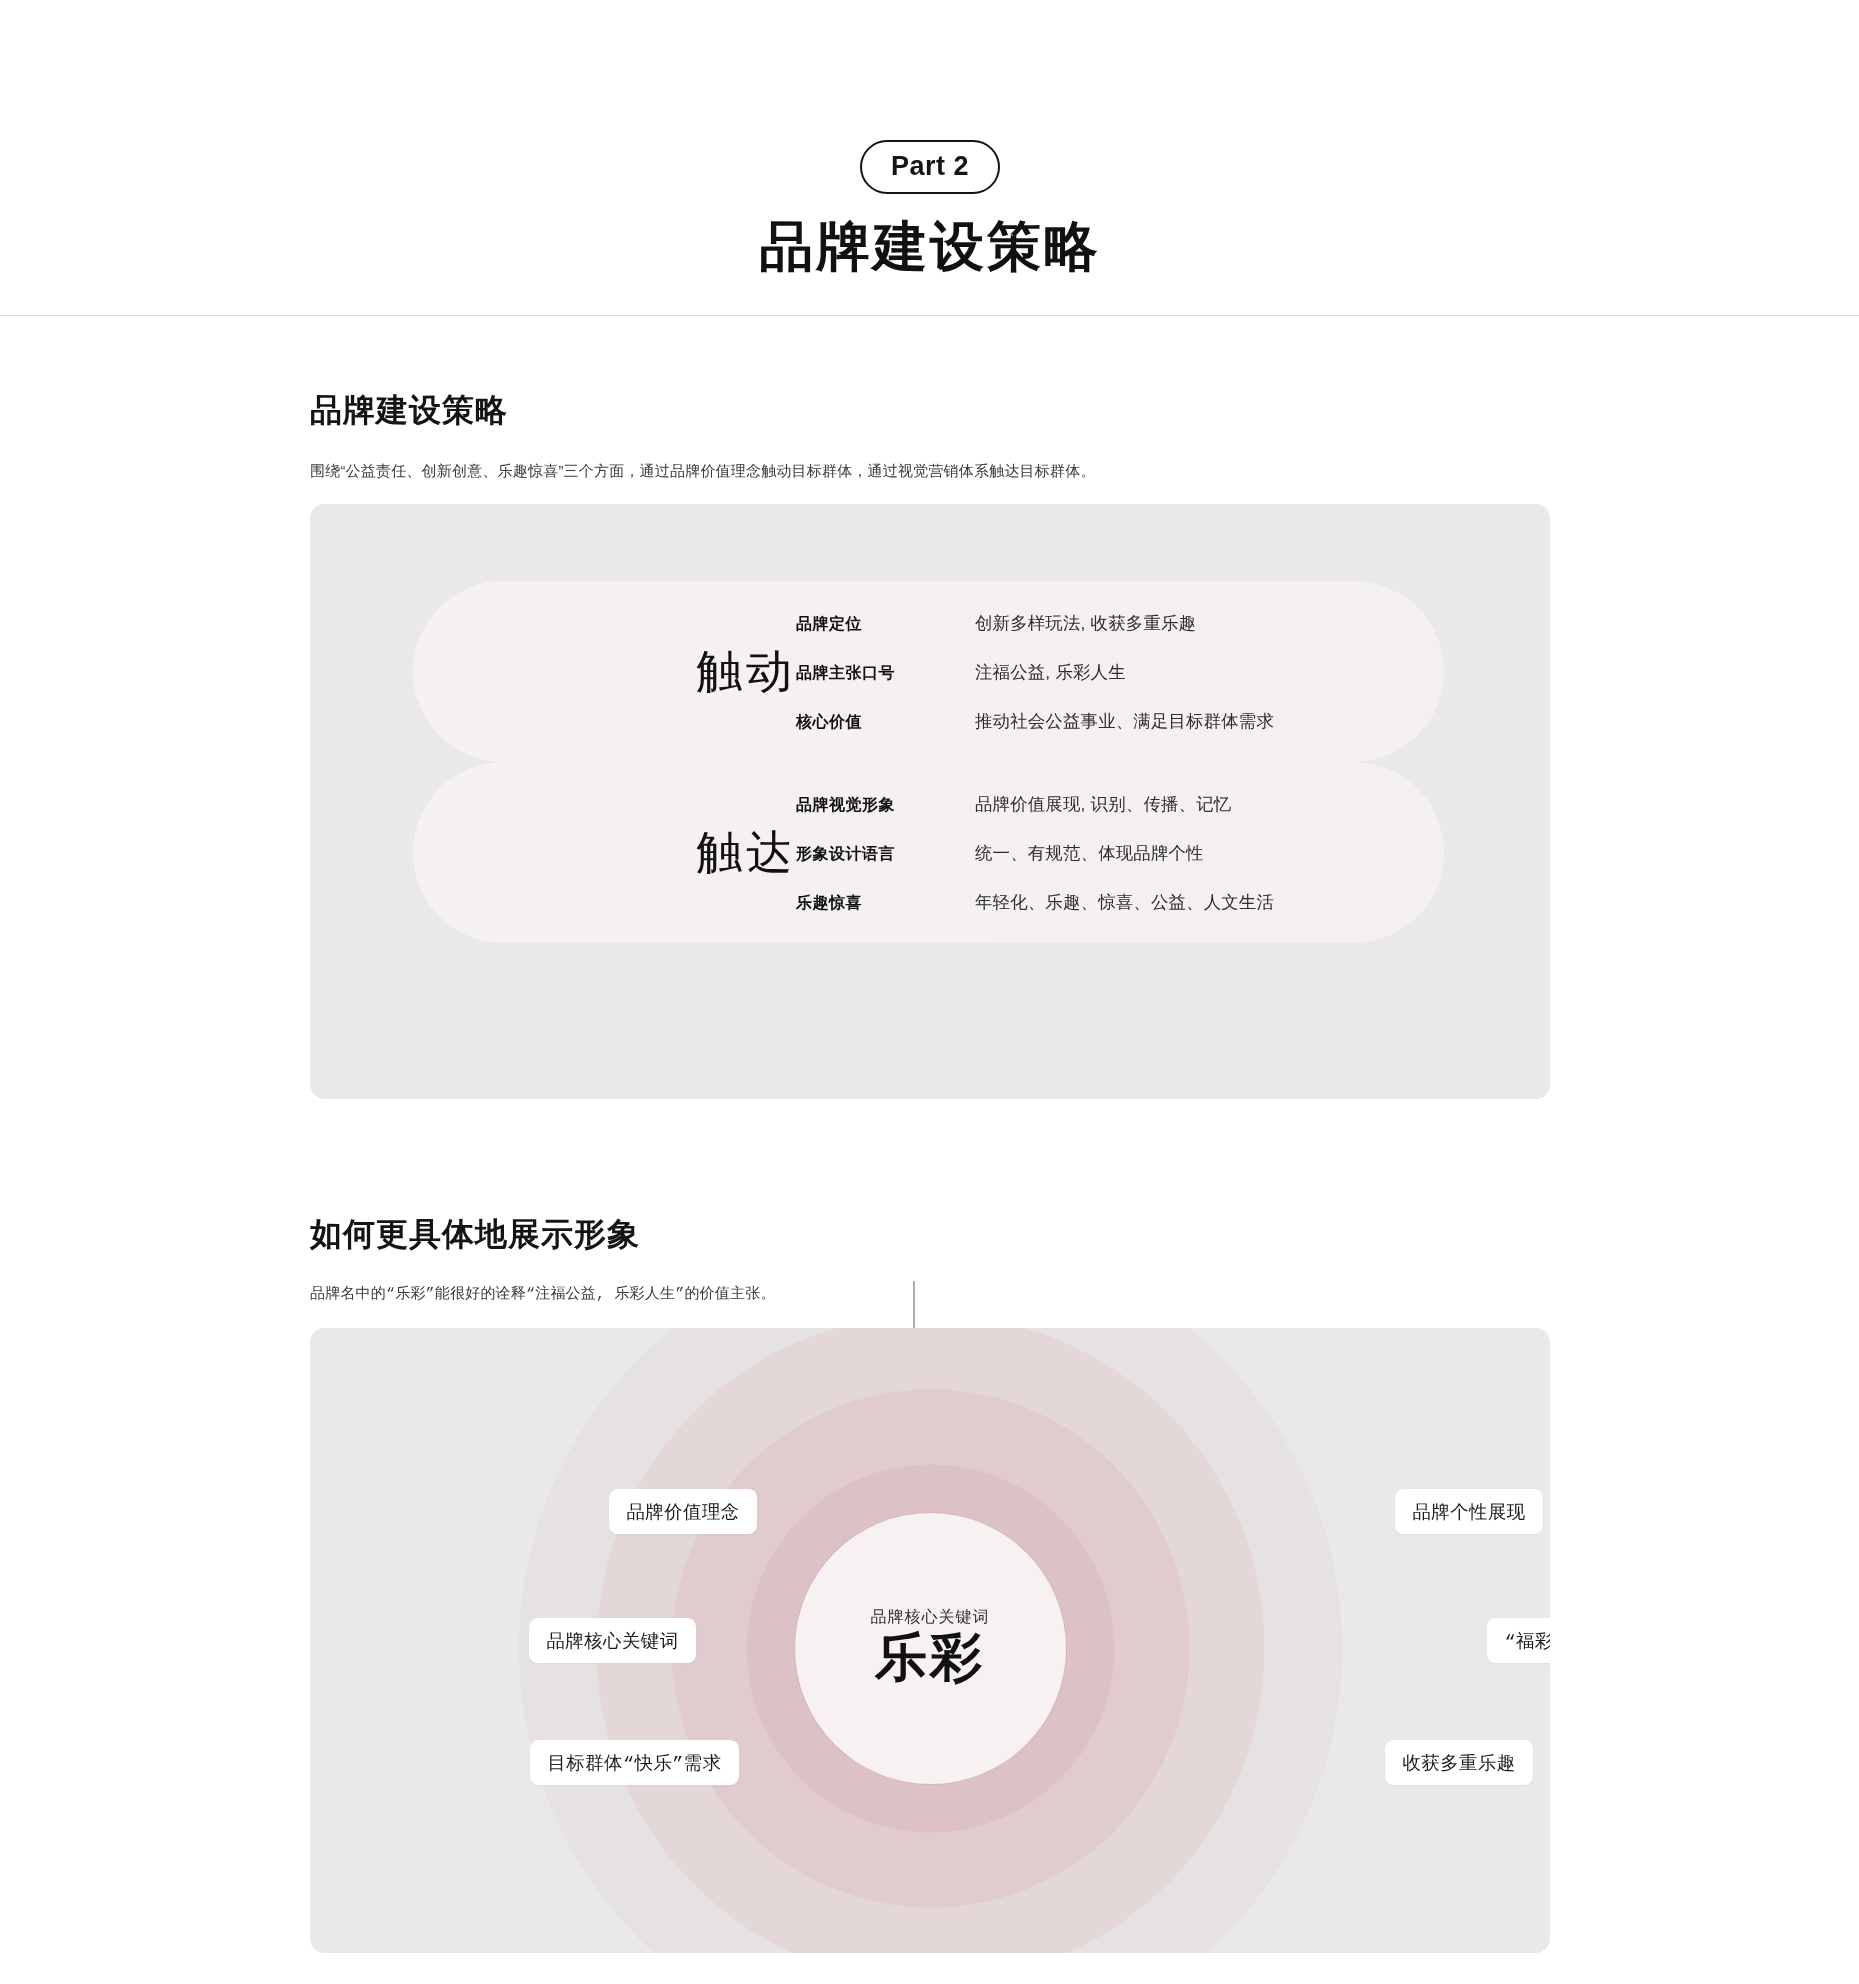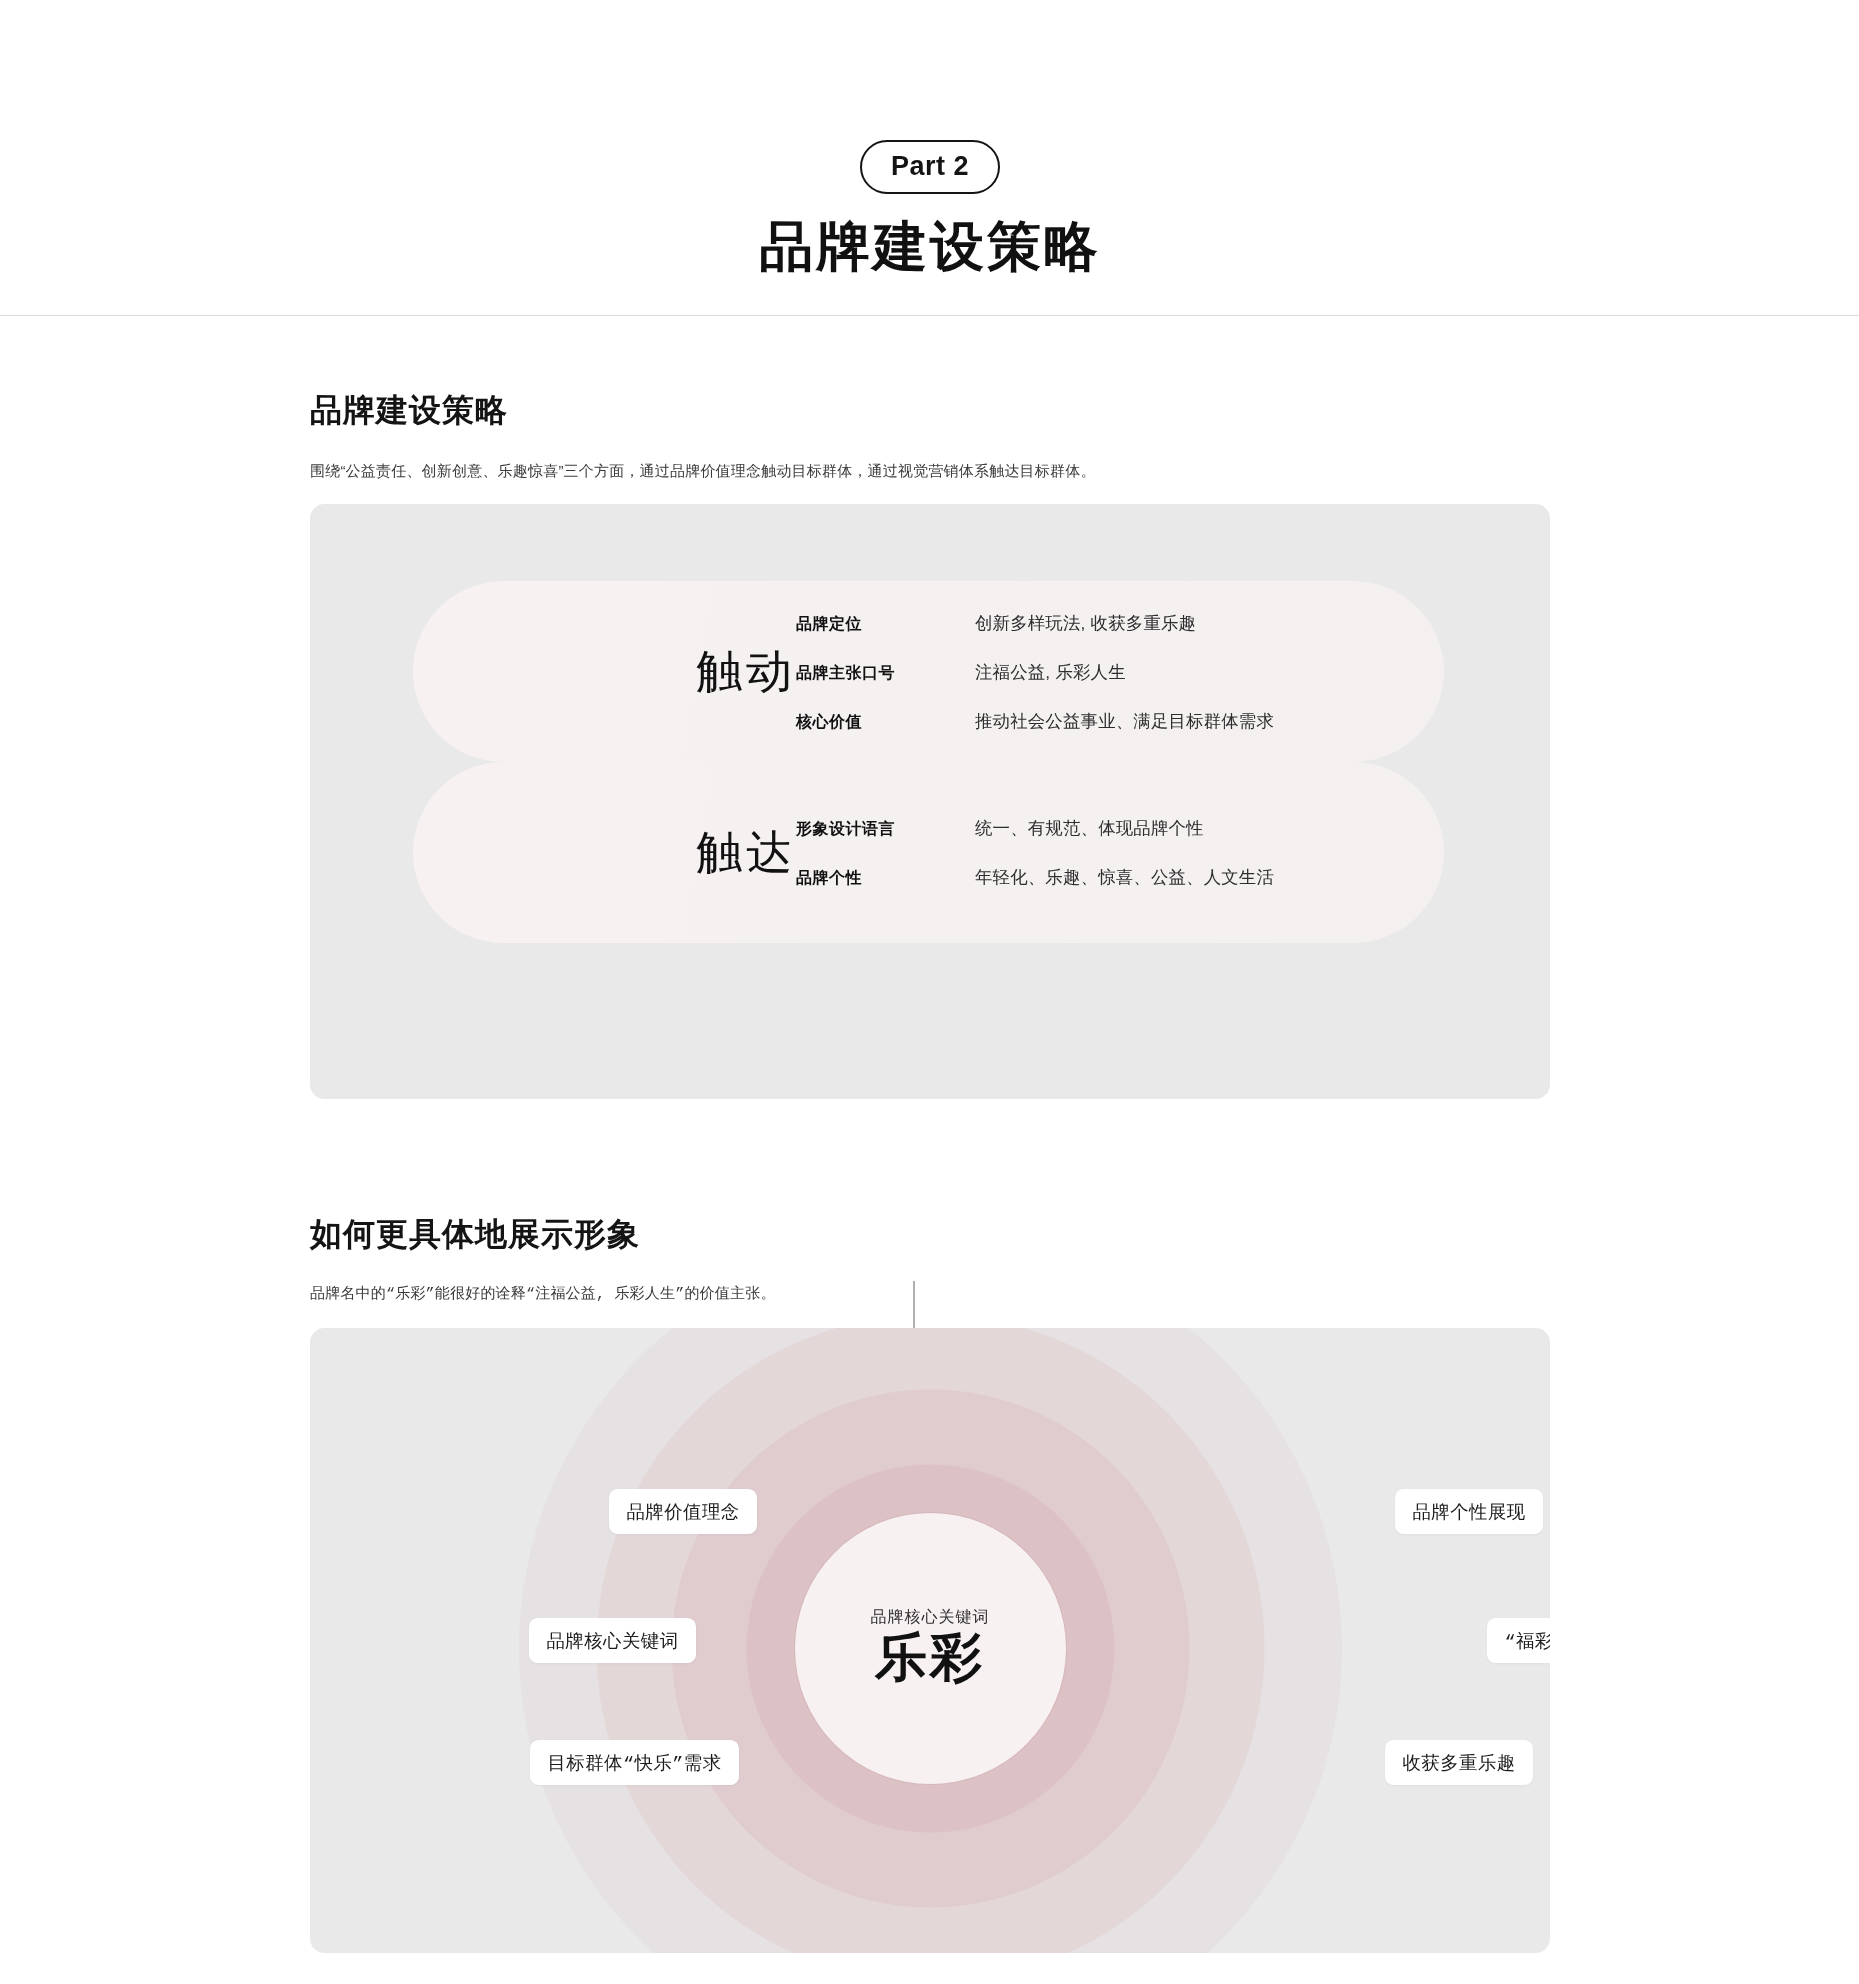--- a/index.html
+++ b/index.html
@@ -257,25 +257,29 @@
         </div>
       </div>
 
       <div class="connector"></div>
 
       <div class="row">
         <div class="pill-card">
           <div class="pill-label">触达</div>
           <div class="kv-list">
             <div class="kv-row">
+              <div class="kv-key">品牌视觉形象</div>
+              <div class="kv-val">品牌价值展现, 识别、传播、记忆</div>
+            </div>
+            <div class="kv-row">
               <div class="kv-key">形象设计语言</div>
               <div class="kv-val">统一、有规范、体现品牌个性</div>
             </div>
             <div class="kv-row">
-              <div class="kv-key">品牌个性</div>
+              <div class="kv-key">乐趣惊喜</div>
               <div class="kv-val">年轻化、乐趣、惊喜、公益、人文生活</div>
             </div>
           </div>
         </div>
       </div>
 
     </div>
   </div>
 
   <div class="section section-2">

